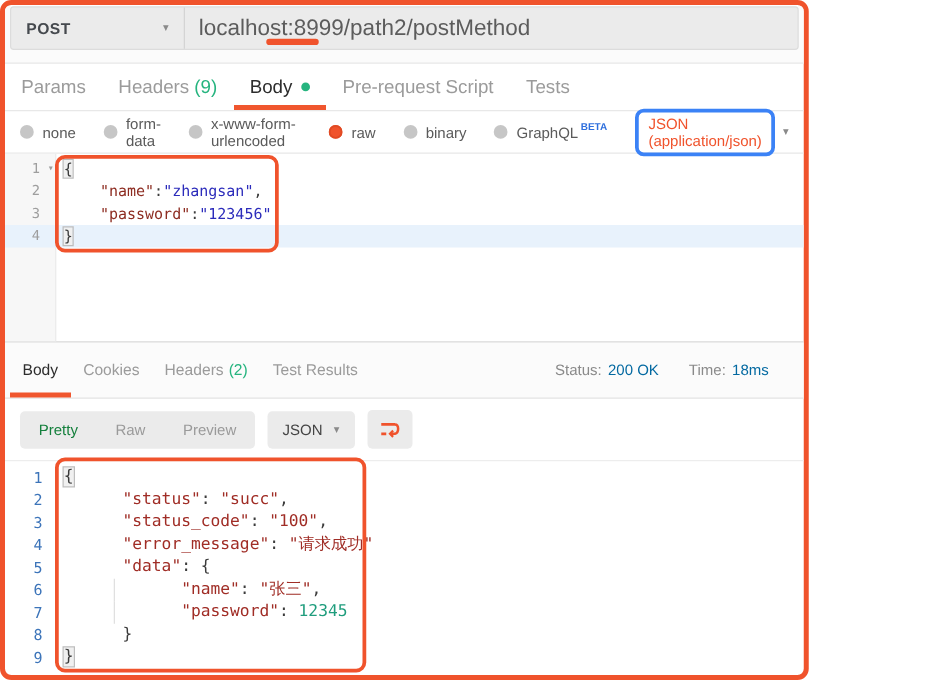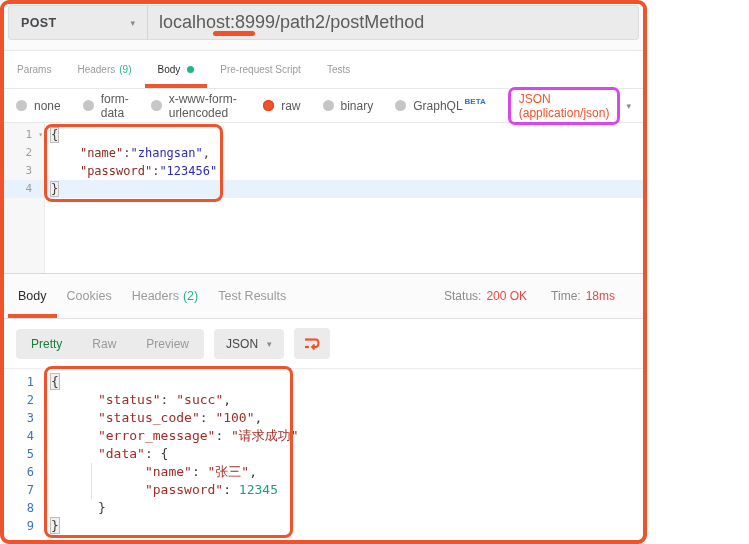--- a/index.html
+++ b/index.html
@@ -9,33 +9,33 @@
   
   .url-row{height:46px;background:#fbfbfb;border-bottom:1px solid #e8e8e8;box-sizing:border-box;}
   .url-bar{height:33px;margin:1px 4px 0 4px;background:#ebebeb;border:1px solid #dcdcdc;border-radius:3px;
            display:flex;align-items:stretch;}
   .method{display:flex;align-items:center;width:114px;padding:0 12px;border-right:1px solid #d4d4d4;cursor:pointer;}
   .method-label{font-size:12.5px;font-weight:bold;color:#45494e;letter-spacing:.4px;}
   .chev{margin-left:auto;font-size:9px;color:#8a8a8a;}
   .url-text{display:flex;align-items:center;padding-left:11px;font-size:18px;color:#5c5c5c;flex:1;}
   
   .req-tabs{height:38px;border-bottom:1px solid #e8e8e8;box-sizing:border-box;display:flex;align-items:stretch;padding-left:0px;}
-  .tab{display:flex;align-items:center;padding:0 13px;font-size:10px;color:#9b9b9b;cursor:pointer;}
+  .tab{display:flex;align-items:center;padding:0 13px;font-size:15px;color:#9b9b9b;cursor:pointer;}
   .tab.active{color:#2d2d2d;box-shadow:inset 0 -4px 0 #f0562e;}
   .count{color:#26b47f;margin-left:4px;}
   .dot{width:7px;height:7px;border-radius:50%;background:#26b47f;margin-left:7px;}
   
   .radio-row{height:34px;border-bottom:1px solid #e8e8e8;box-sizing:border-box;display:flex;align-items:center;padding:0 12px;}
   .bmode{display:flex;align-items:center;margin-right:22px;cursor:pointer;}
   .radio{width:11px;height:11px;border-radius:50%;background:#c6c6c6;margin-right:7px;flex:none;}
   .bmode.selected .radio{background:#f0532c;box-shadow:inset 0 0 0 1.5px #e04a24;}
   .bmode-label{font-size:12px;color:#5a5a5a;}
   .badge{font-size:8px;font-weight:bold;color:#2e6fdd;vertical-align:top;position:relative;top:-4px;margin-left:2px;}
   .ctype-wrap{margin-left:auto;display:flex;align-items:center;}
-  .ctype{border:3px solid #d946ef;border-radius:7px;padding:2px 8px;font-size:12px;color:#f0532c;cursor:pointer;}
+  .ctype{border:3px solid #3b82f6;border-radius:7px;padding:2px 8px;font-size:12px;color:#f0532c;cursor:pointer;}
   .ctype-chev{font-size:9px;color:#8a8a8a;margin-left:6px;cursor:pointer;}
   
   .editor{position:relative;box-sizing:border-box;}
   .req-editor{height:151px;border-bottom:1px solid #d9d9d9;padding-top:3px;}
   .gutter-bg{position:absolute;left:0;top:0;bottom:0;width:40px;background:#f7f7f7;border-right:1px solid #ececec;}
   .line{display:flex;height:18px;position:relative;}
   .line.active{background:#e8f2fc;}
   .gut{width:40px;flex:none;position:relative;text-align:right;box-sizing:border-box;padding-right:12px;}
   .req-editor .gut{font:11px/18px "DejaVu Sans Mono",monospace;color:#9e9e9e;}
   .fold{position:absolute;right:1px;top:0;font-size:8px;line-height:18px;color:#9e9e9e;cursor:pointer;}
@@ -46,21 +46,21 @@
   .resp-body .gut{font:12px/18px "DejaVu Sans Mono",monospace;color:#3c74b9;padding-right:10px;}
   .guide{position:absolute;left:47px;top:0;bottom:0;border-left:1px solid #e0e0e0;}
   .c-p{color:#3b3b3b}.c-k{color:#8d2c21}.c-s{color:#2c2cbb}.c-r{color:#a02d26}.c-n{color:#1f9d7d}
   .c-pm{color:#3b3b3b;background:#f0f0f0;outline:1px solid #bdbdbd;}
   
   .resp-tabs{height:45px;background:#fbfbfb;border-bottom:1px solid #e3e3e3;box-sizing:border-box;
              display:flex;align-items:stretch;padding-left:4px;}
   .resp-tabs .tab{padding:0 10px;font-size:12.5px;}
   .meta{margin-left:auto;display:flex;align-items:center;padding-right:28px;font-size:12px;}
   .meta .lbl{color:#8a8a8a;margin-left:24px;}
-  .meta .val{color:#ef4444;margin-left:5px;}
+  .meta .val{color:#0369a1;margin-left:5px;}
   
   .resp-toolbar{height:50px;border-bottom:1px solid #ededed;box-sizing:border-box;display:flex;align-items:center;padding:0 12px;}
   .view-group{display:flex;background:#ebebeb;border-radius:4px;overflow:hidden;}
   .view{padding:8px 15px;font-size:12px;color:#9a9a9a;cursor:pointer;}
   .view.active{color:#15803d;}
   .json-btn{background:#ebebeb;border-radius:4px;padding:8px 12px;display:flex;align-items:center;margin-left:10px;
             font-size:12px;color:#444;cursor:pointer;}
   .json-btn .chev{margin-left:9px;}
   .wrap-btn{background:#ebebeb;border-radius:4px;width:36px;height:31px;display:flex;align-items:center;justify-content:center;
             margin-left:10px;cursor:pointer;}

